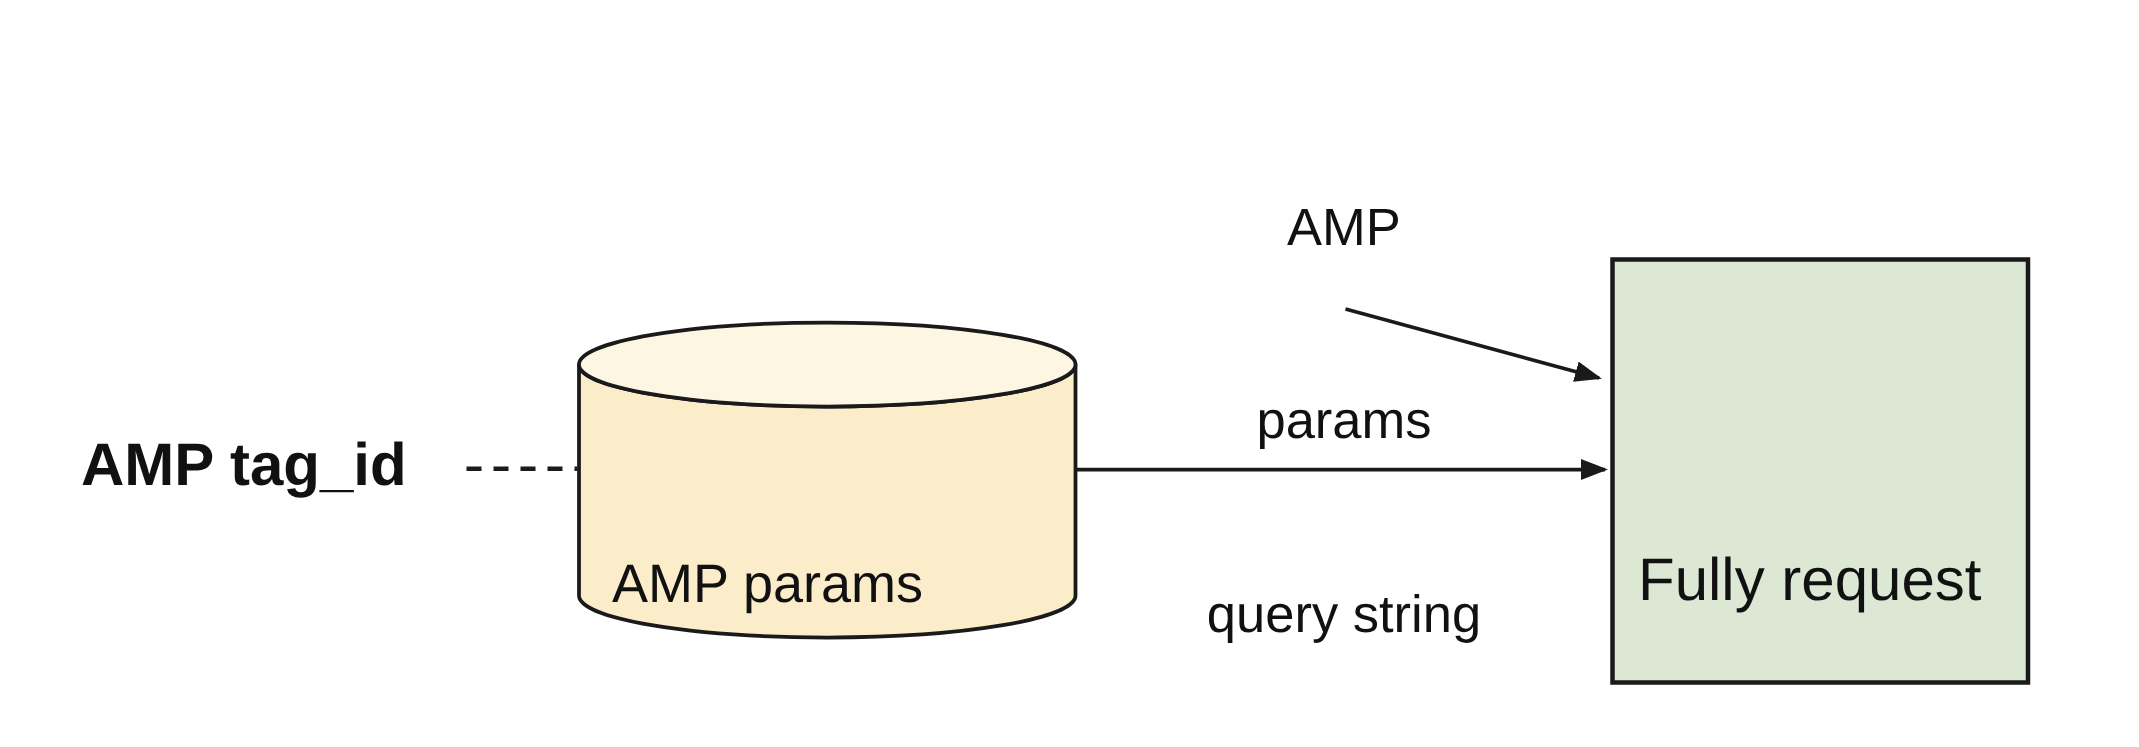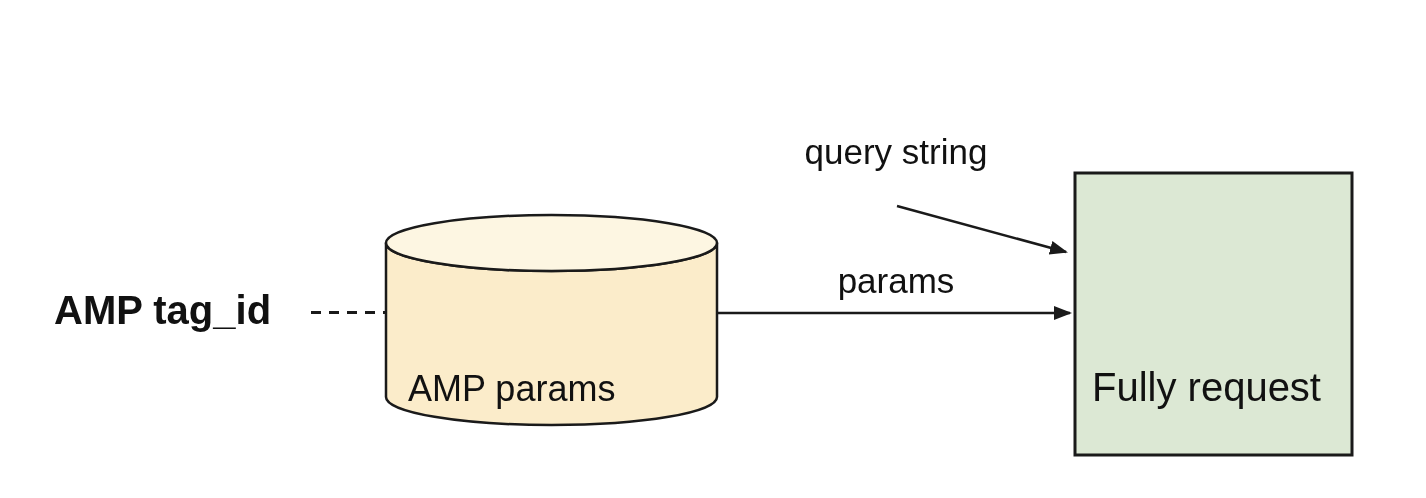--- a/index.html
+++ b/index.html
@@ -85,17 +85,18 @@
     <div>AMP params</div>
     <div>request template</div>
   </div>
 
   <div class="label box-label">
     <div>Fully request</div>
     
   </div>
 
   <div class="label query-label">
+    <div>AMP</div>
+    <div>params</div>
     <div>query string</div>
-    <div>params</div>
   </div>
 
 </div>
 
 </body></html>

